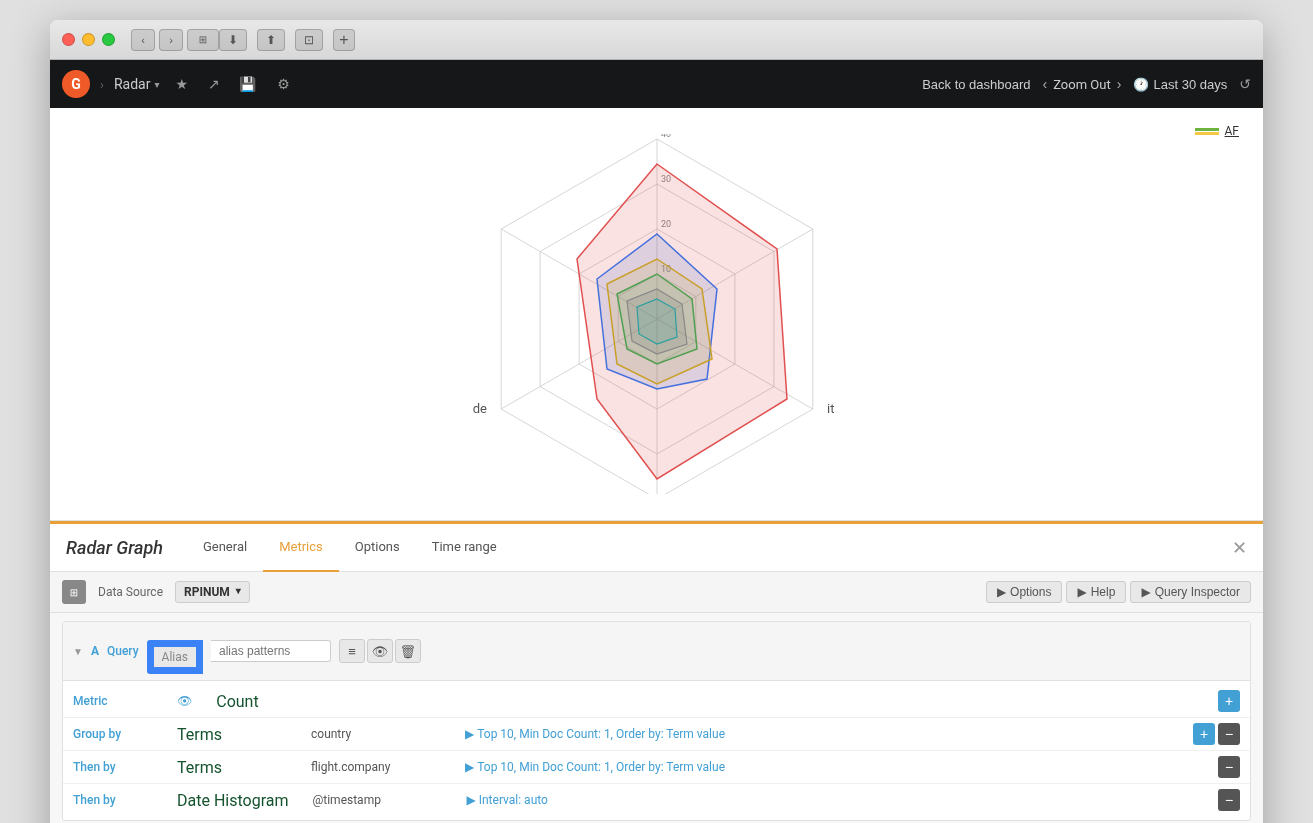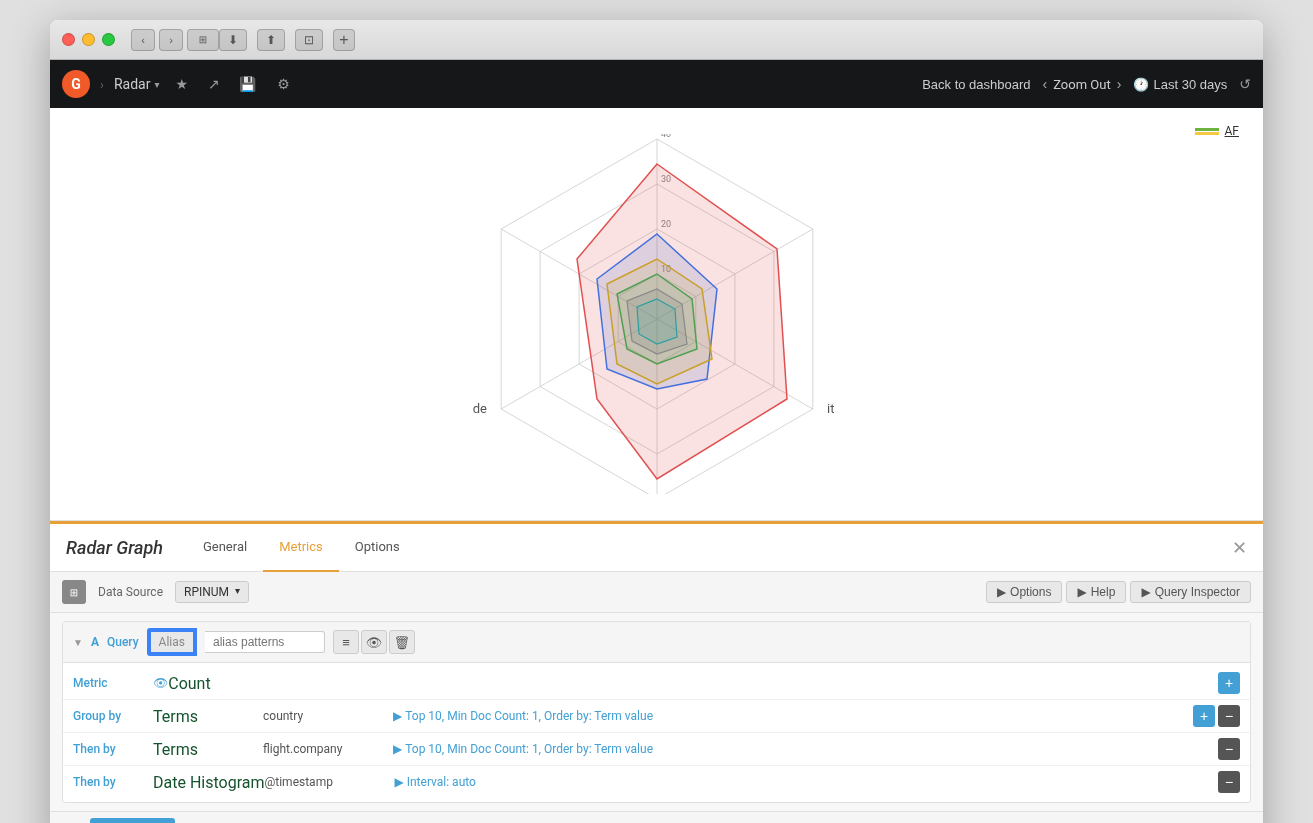--- a/index.html
+++ b/index.html
@@ -296,21 +296,21 @@
       color: #666;
     }
     .datasource-select {
       background: #e8e8e8;
       border: 1px solid #ccc;
       border-radius: 3px;
       padding: 3px 8px;
       font-size: 12px;
       color: #333;
       cursor: pointer;
-      display: flex; align-items: flex-start; gap: 6px;
+      display: flex; align-items: flex-start; gap: 6px; font-weight: bold;
     }
     .datasource-select .arrow { font-size: 10px; }
     .ds-right-btns {
       margin-left: auto;
       display: flex;
       gap: 4px;
     }
     .ds-right-btn {
       background: #e8e8e8;
       border: 1px solid #ccc;
@@ -353,23 +353,24 @@
       border-radius: 3px;
       padding: 3px 8px;
       font-size: 12px;
       color: #333;
       background: white;
     }
     .alias-label {
       font-size: 12px;
       color: #888;
       background: #e8e8e8;
-      border: 4px solid #3b82f6;
+      border: 7px solid #3b82f6;
       border-radius: 3px 0 0 3px;
       padding: 3px 8px;
+      margin-top: 12px;
     }
     .alias-input {
       border: 1px solid #ccc;
       border-left: none;
       border-radius: 0 3px 3px 0;
       padding: 3px 8px;
       font-size: 12px;
       color: #999;
       width: 120px;
       background: white;
@@ -391,21 +392,21 @@
 
     
     .metrics-rows {
       padding: 4px 0;
     }
     .metric-row {
       display: flex;
       align-items: center;
       padding: 5px 10px;
       border-bottom: 1px solid #f0f0f0;
-      gap: 0;
+      gap: 24px;
       min-height: 32px;
     }
     .metric-row:last-child { border-bottom: none; }
     .row-label {
       color: #42a0d5;
       font-size: 12px;
       font-weight: 500;
       min-width: 80px;
     }
     .row-eye-icon {
@@ -598,20 +599,23 @@
         <span class="panel-title-italic">Radar Graph</span>
         <div class="editor-tabs">
           <div class="editor-tab">
             <span>General</span>
           </div>
           <div class="editor-tab active">
             <span>Metrics</span>
           </div>
           <div class="editor-tab">
             <span>Options</span>
+          </div>
+          <div class="editor-tab">
+            <span>Time range</span>
           </div>
         </div>
         <button class="close-btn">✕</button>
       </div>
 
       <div class="datasource-bar">
         <div class="datasource-icon">⊞</div>
         <span class="datasource-label">Data Source</span>
         <div class="datasource-select">
           <span>RPINUM</span>

